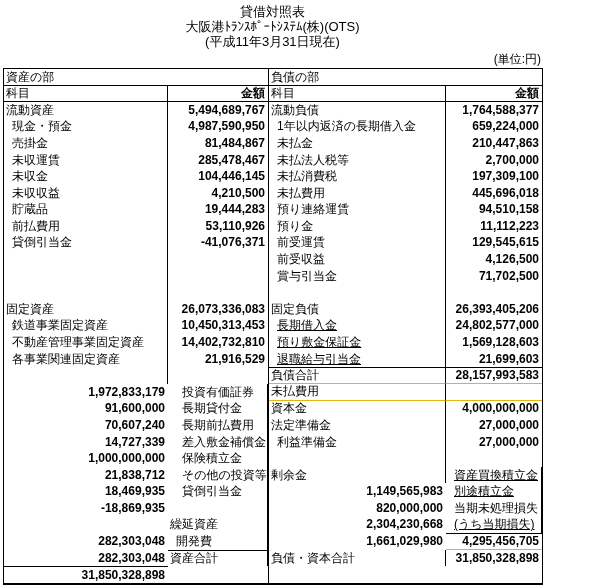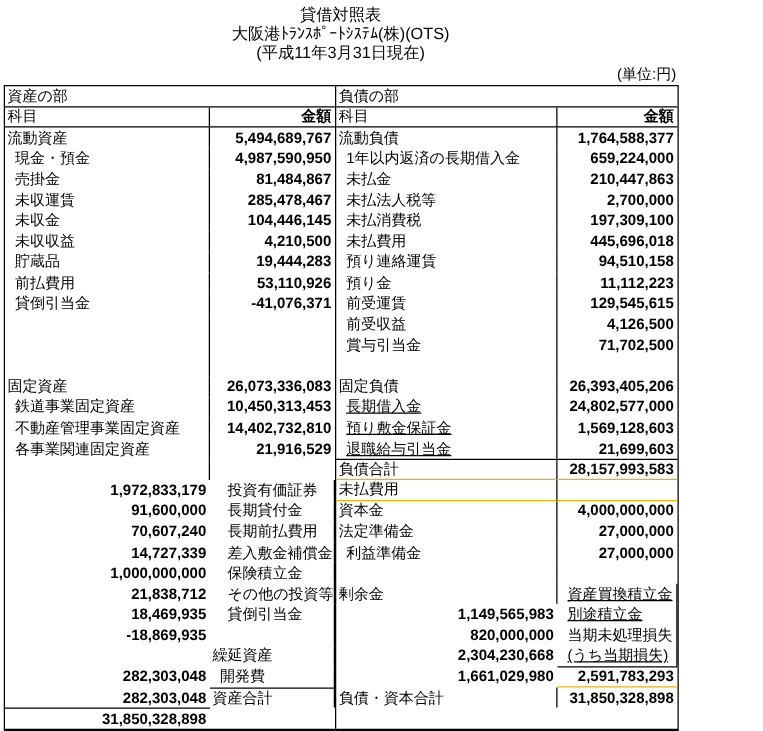--- a/index.html
+++ b/index.html
@@ -150,18 +150,18 @@
         <div class="cell amt"></div>
         <div class="cell lab ind0">剰余金</div>
         <div class="cell lab ind1 ul">資産買換積立金</div>
         <div class="cell amt">1,149,565,983</div>
         <div class="cell lab ind1 ul">別途積立金</div>
         <div class="cell amt">820,000,000</div>
         <div class="cell lab ind1">当期未処理損失</div>
         <div class="cell amt">2,304,230,668</div>
         <div class="cell lab ind1 ul">(うち当期損失)</div>
         <div class="cell amt">1,661,029,980</div>
-        <div class="cell amt bt bb">2,591,783,293</div>
+        <div class="cell amt bt bb">4,295,456,705</div>
         <div class="cell lab ind0">負債・資本合計</div>
         <div class="cell amt">31,850,328,898</div>
       </div>
   </div>
 </div>
 
 </body></html>

